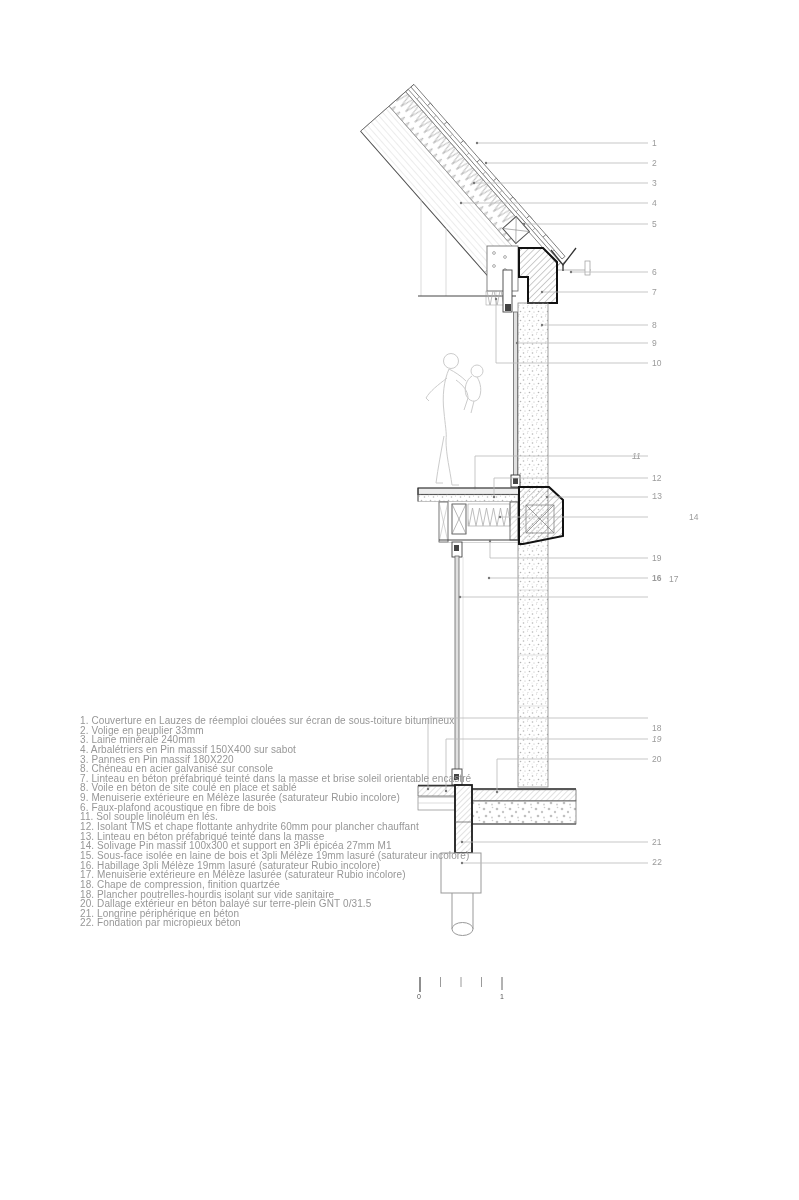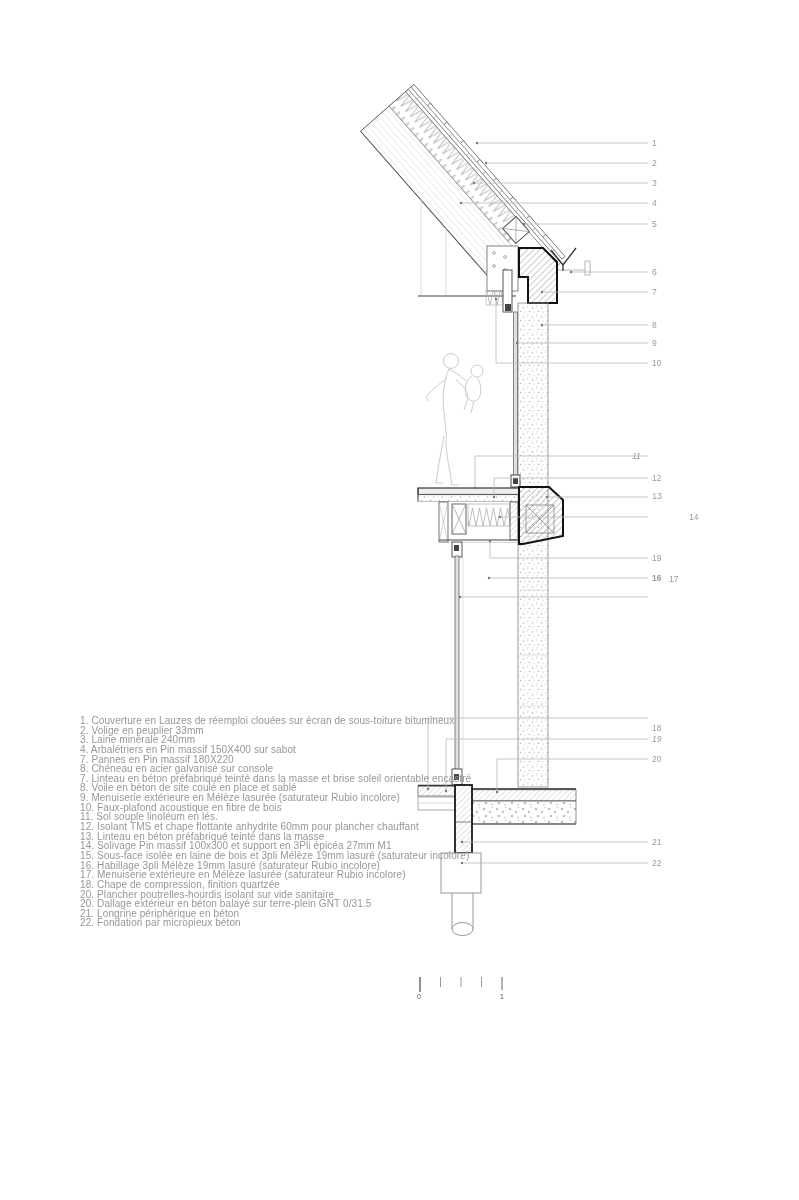--- a/index.html
+++ b/index.html
@@ -269,35 +269,35 @@
     <line x1="481.5" y1="977" x2="481.5" y2="987" stroke="#9a9a9a" stroke-width="1"></line>
     <line x1="502" y1="977" x2="502" y2="990" stroke="#666" stroke-width="1"></line>
   </g>
 </svg>
 
   <div id="legend">
       <div class="legend-line">1. Couverture en Lauzes de réemploi clouées sur écran de sous-toiture bitumineux</div>
       <div class="legend-line">2. Volige en peuplier 33mm</div>
       <div class="legend-line">3. Laine minérale 240mm</div>
       <div class="legend-line">4. Arbalétriers en Pin massif 150X400 sur sabot</div>
-      <div class="legend-line">7. Pannes en Pin massif 180X220</div>
+      <div class="legend-line">3. Pannes en Pin massif 180X220</div>
       <div class="legend-line">8. Chéneau en acier galvanisé sur console</div>
       <div class="legend-line">7. Linteau en béton préfabriqué teinté dans la masse et brise soleil orientable encastré</div>
       <div class="legend-line">8. Voile en béton de site coulé en place et sablé</div>
       <div class="legend-line">9. Menuiserie extérieure en Mélèze lasurée (saturateur Rubio incolore)</div>
-      <div class="legend-line">10. Faux-plafond acoustique en fibre de bois</div>
+      <div class="legend-line">6. Faux-plafond acoustique en fibre de bois</div>
       <div class="legend-line">11. Sol souple linoléum en lés.</div>
       <div class="legend-line">12. Isolant TMS et chape flottante anhydrite 60mm pour plancher chauffant</div>
       <div class="legend-line">13. Linteau en béton préfabriqué teinté dans la masse</div>
       <div class="legend-line">14. Solivage Pin massif 100x300 et support en 3Pli épicéa 27mm M1</div>
       <div class="legend-line">15. Sous-face isolée en laine de bois et 3pli Mélèze 19mm lasuré (saturateur incolore)</div>
       <div class="legend-line">16. Habillage 3pli Mélèze 19mm lasuré (saturateur Rubio incolore)</div>
       <div class="legend-line">17. Menuiserie extérieure en Mélèze lasurée (saturateur Rubio incolore)</div>
       <div class="legend-line">18. Chape de compression, finition quartzée</div>
-      <div class="legend-line">20. Plancher poutrelles-hourdis isolant sur vide sanitaire</div>
+      <div class="legend-line">18. Plancher poutrelles-hourdis isolant sur vide sanitaire</div>
       <div class="legend-line">20. Dallage extérieur en béton balayé sur terre-plein GNT 0/31.5</div>
       <div class="legend-line">21. Longrine périphérique en béton</div>
       <div class="legend-line">22. Fondation par micropieux béton</div>
     </div>
 
   <div id="callouts">
       <span class="callout-num" style="left: 652px; top: 138.5px;">1</span>
       <span class="callout-num" style="left: 652px; top: 158.5px;">2</span>
       <span class="callout-num" style="left: 652px; top: 178.5px;">3</span>
       <span class="callout-num" style="left: 652px; top: 198.5px;">4</span>
@@ -311,18 +311,18 @@
       <span class="callout-num" style="left: 652px; top: 473.5px;">12</span>
       <span class="callout-num" style="left: 652px; top: 492.5px; font-family: Liberation Mono, monospace;">13</span>
       <span class="callout-num" style="left: 673px; top: 512.5px; margin-left: 16px;">14</span>
       <span class="callout-num" style="left: 652px; top: 553.5px;">19</span>
       <span class="callout-num" style="left: 652px; top: 573.5px; font-weight: bold;">16</span>
       <span class="callout-num" style="left: 652px; top: 575px; margin-left: 17px;">17</span>
       <span class="callout-num" style="left: 652px; top: 724px;">18</span>
       <span class="callout-num" style="left: 652px; top: 734.5px; font-style: italic;">19</span>
       <span class="callout-num" style="left: 652px; top: 754.5px;">20</span>
       <span class="callout-num" style="left: 652px; top: 837.5px;">21</span>
-      <span class="callout-num" style="left: 652px; top: 858.5px;">22</span>
+      <span class="callout-num" style="left: 652px; top: 858.5px; font-family: Liberation Mono, monospace;">22</span>
     </div>
 
   <span class="scale-label" style="left:417px;top:993px">0</span>
   <span class="scale-label" style="left:500px;top:993px">1</span>
 </div>
 
 </body></html>

